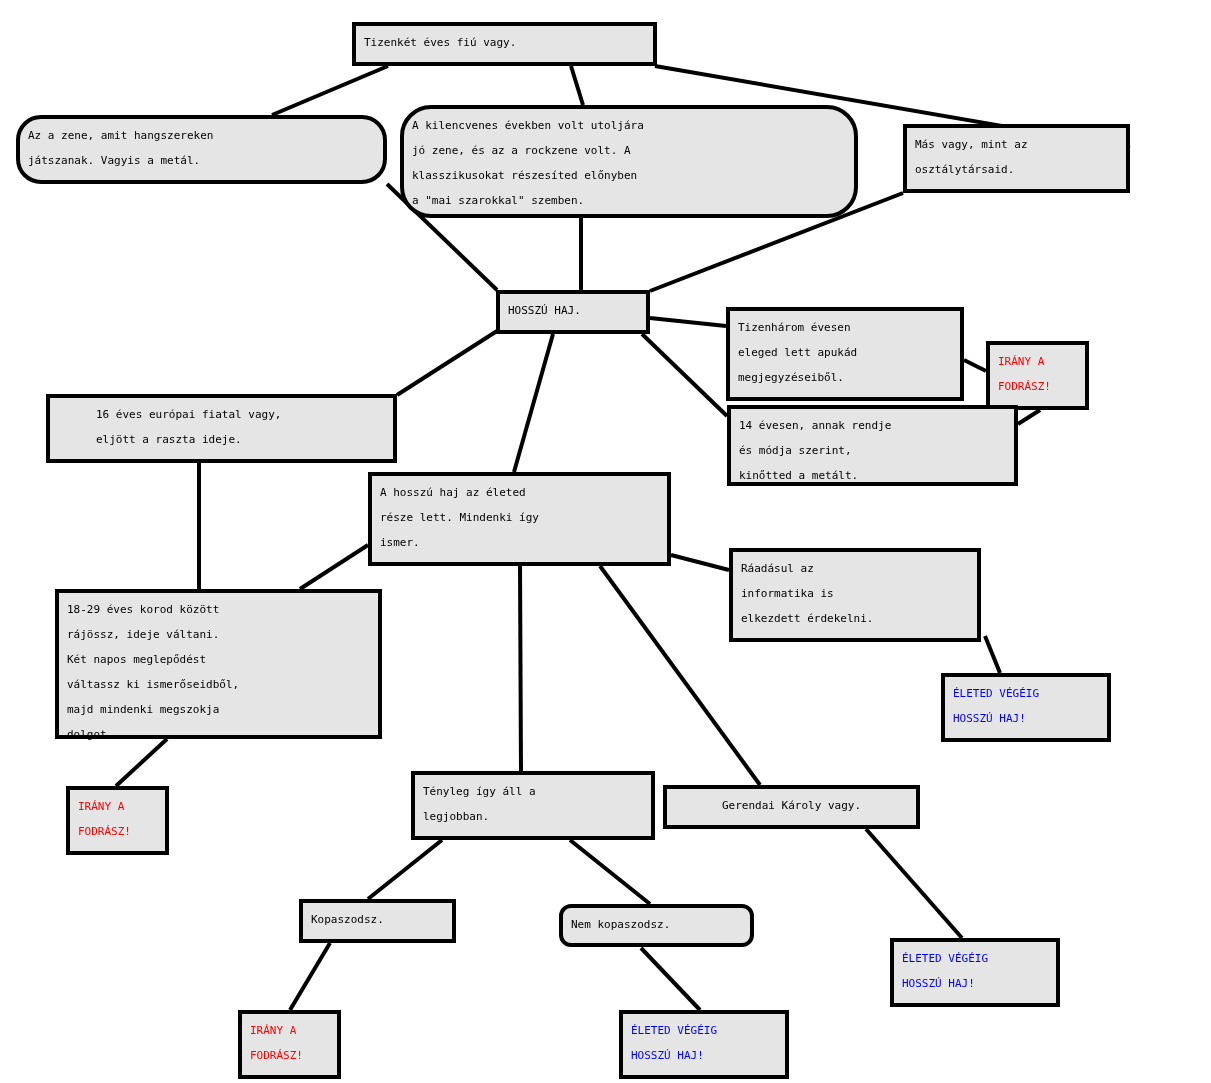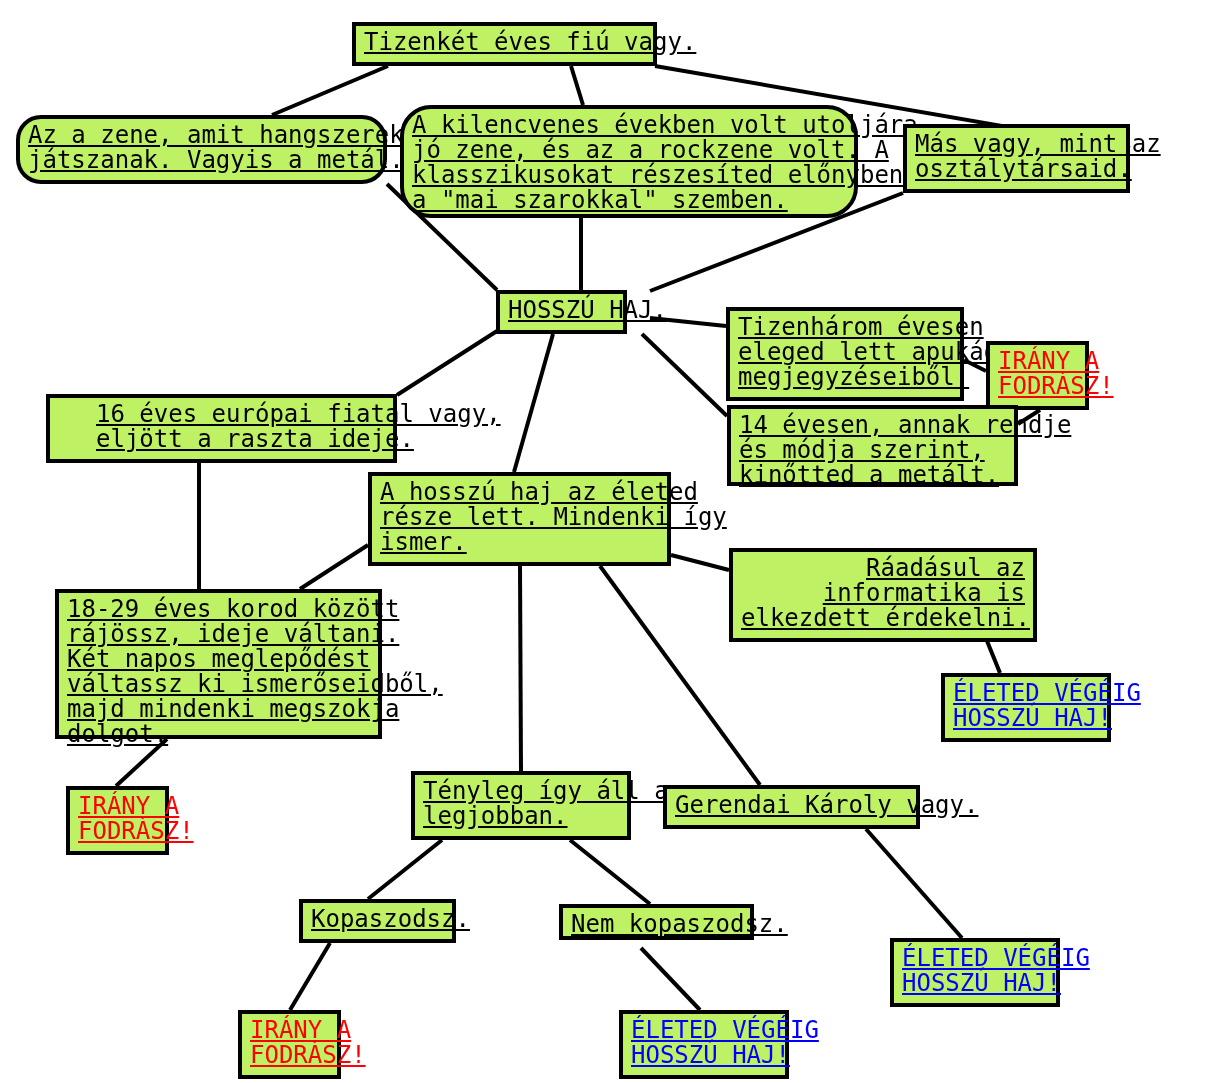--- a/index.html
+++ b/index.html
@@ -9,29 +9,28 @@
     height:1083px;
     background:#ffffff;
     font-family:"DejaVu Sans Mono","Liberation Mono",monospace;
     overflow:hidden;
   }
   #edges{position:absolute;left:0;top:0;width:1211px;height:1083px;}
   .node{
     position:absolute;
     box-sizing:border-box;
     border:4px solid #000000;
-    background:#bef264;
+    background:#e5e5e5;
     color:#000000;
-    font-size:24px;
+    font-size:11px;
     line-height:25px;
     letter-spacing:0px;
     padding:4px 8px 5px 8px;
     white-space:pre;
     z-index:5;
-    text-decoration:underline;
   }
   .node.red{color:#ff0000;}
   .node.blue{color:#0000ff;}
 </style>
 </head>
 <body>
 
 <div id="canvas">
   <svg id="edges" xmlns="http://www.w3.org/2000/svg">
       <line x1="388" y1="66" x2="272" y2="115" stroke="#000000" stroke-width="4"></line>
@@ -62,52 +61,52 @@
   <div id="nodes">
       <div class="node" style="left: 352px; top: 22px; width: 305px; height: 44px;">Tizenkét éves fiú vagy.</div>
       <div class="node" style="left: 16px; top: 115px; width: 371px; height: 69px; border-radius: 25px;">Az a zene, amit hangszereken
 játszanak. Vagyis a metál.</div>
       <div class="node" style="left: 400px; top: 105px; width: 458px; height: 113px; border-radius: 31px;">A kilencvenes években volt utoljára
 jó zene, és az a rockzene volt. A
 klasszikusokat részesíted előnyben
 a "mai szarokkal" szemben.</div>
       <div class="node" style="left: 903px; top: 124px; width: 227px; height: 69px;">Más vagy, mint az
 osztálytársaid.</div>
-      <div class="node" style="left: 496px; top: 290px; width: 131px; height: 44px;">HOSSZÚ HAJ.</div>
+      <div class="node" style="left: 496px; top: 290px; width: 154px; height: 44px;">HOSSZÚ HAJ.</div>
       <div class="node" style="left: 726px; top: 307px; width: 238px; height: 94px;">Tizenhárom évesen
 eleged lett apukád
 megjegyzéseiből.</div>
       <div class="node red" style="left: 986px; top: 341px; width: 103px; height: 69px;">IRÁNY A
 FODRÁSZ!</div>
       <div class="node" style="left: 727px; top: 405px; width: 291px; height: 81px;">14 évesen, annak rendje
 és módja szerint,
 kinőtted a metált.</div>
       <div class="node" style="left: 46px; top: 394px; width: 351px; height: 69px; padding-left: 46px;">16 éves európai fiatal vagy,
 eljött a raszta ideje.</div>
       <div class="node" style="left: 368px; top: 472px; width: 303px; height: 94px;">A hosszú haj az életed
 része lett. Mindenki így
 ismer.</div>
-      <div class="node" style="left: 729px; top: 548px; width: 308px; height: 94px; text-align: right;">Ráadásul az
+      <div class="node" style="left: 729px; top: 548px; width: 252px; height: 94px;">Ráadásul az
 informatika is
 elkezdett érdekelni.</div>
       <div class="node" style="left: 55px; top: 589px; width: 327px; height: 150px;">18-29 éves korod között
 rájössz, ideje váltani.
 Két napos meglepődést
 váltassz ki ismerőseidből,
 majd mindenki megszokja
 dolgot.</div>
       <div class="node blue" style="left: 941px; top: 673px; width: 170px; height: 69px;">ÉLETED VÉGÉIG
 HOSSZÚ HAJ!</div>
       <div class="node red" style="left: 66px; top: 786px; width: 103px; height: 69px;">IRÁNY A
 FODRÁSZ!</div>
-      <div class="node" style="left: 411px; top: 771px; width: 220px; height: 69px;">Tényleg így áll a
+      <div class="node" style="left: 411px; top: 771px; width: 244px; height: 69px;">Tényleg így áll a
 legjobban.</div>
       <div class="node" style="left: 663px; top: 785px; width: 257px; height: 44px; text-align: center;">Gerendai Károly vagy.</div>
       <div class="node" style="left: 299px; top: 899px; width: 157px; height: 44px;">Kopaszodsz.</div>
-      <div class="node" style="left: 559px; top: 904px; width: 195px; height: 36px;">Nem kopaszodsz.</div>
+      <div class="node" style="left: 559px; top: 904px; width: 195px; height: 43px; border-radius: 12px;">Nem kopaszodsz.</div>
       <div class="node blue" style="left: 890px; top: 938px; width: 170px; height: 69px;">ÉLETED VÉGÉIG
 HOSSZÚ HAJ!</div>
       <div class="node red" style="left: 238px; top: 1010px; width: 103px; height: 69px;">IRÁNY A
 FODRÁSZ!</div>
       <div class="node blue" style="left: 619px; top: 1010px; width: 170px; height: 69px;">ÉLETED VÉGÉIG
 HOSSZÚ HAJ!</div>
     </div>
 </div>
 
 </body></html>

